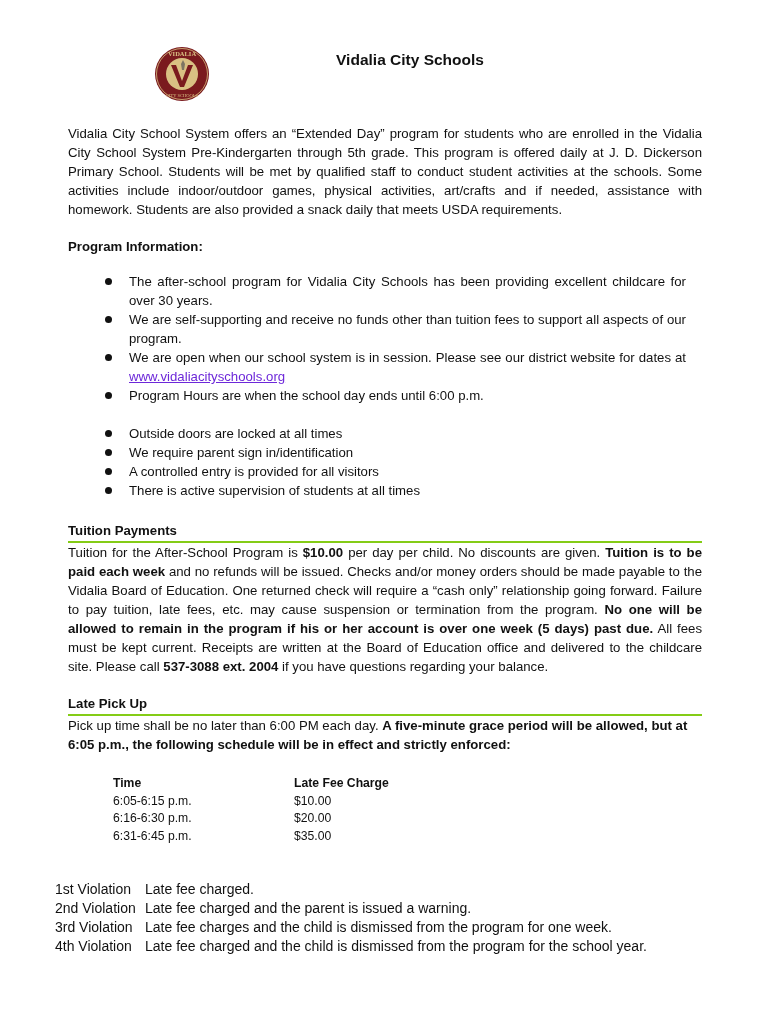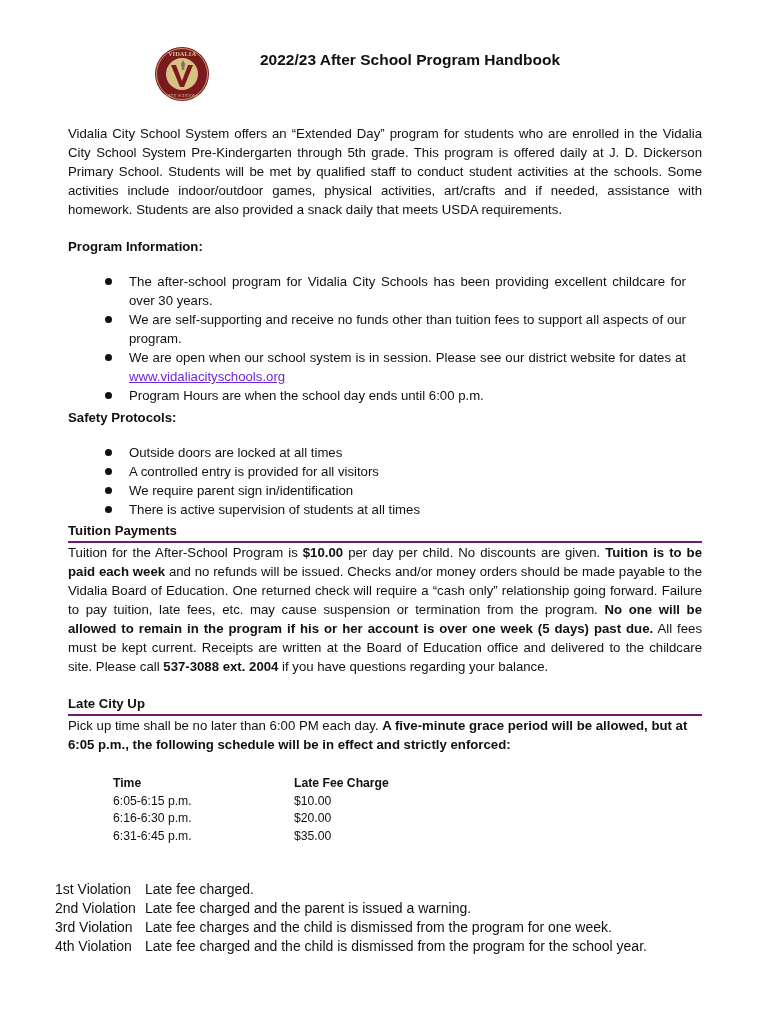--- a/index.html
+++ b/index.html
@@ -25,21 +25,21 @@
     ul.bullets { list-style: none; margin: 16px; padding: 0; }
     ul.bullets li {
       position: relative; padding-left: 45px; font-size: 13.2px; line-height: 19px;
       text-align: justify;
     }
     ul.bullets li .dot {
       position: absolute; left: 21px; top: 6px; width: 7px; height: 7px;
       border-radius: 50%; background: #111;
     }
     a.link { color: #6d28d9; text-decoration: underline; }
-    .ruled { border-bottom: 2px solid #701a75; padding-bottom: 1px; }
+    .ruled { border-bottom: 2px solid #84cc16; padding-bottom: 1px; }
     .tuition { position: absolute; top: 521px; left: 0; width: 634px; }
     .late { position: absolute; top: 694px; left: 0; width: 634px; }
     .fee-table {
       position: absolute; top: 775px; left: 45px; width: 560px;
       font-size: 12.2px; line-height: 17.5px;
     }
     .fee-row { display: flex; }
     .fee-row .c1 { width: 181px; }
     .fee-row.head { font-weight: bold; align-items: flex-end; }
     .violations {
@@ -59,53 +59,52 @@
     <circle cx="28" cy="28" r="25.5" fill="none" stroke="#d9c083" stroke-width="0.8"></circle>
     <circle cx="28" cy="28" r="16" fill="#d9c083"></circle>
     <path d="M17 19 L22 19 L28 35 L34 19 L39 19 L30 41 L26 41 Z" fill="#7a1a1e"></path>
     <path d="M27 18 L29 14 L31 18 L30 24 L28 24 Z" fill="#555" opacity="0.7"></path>
     <text x="28" y="10" font-size="6.5" text-anchor="middle" fill="#d9c083" font-family="Liberation Serif, serif" font-weight="bold">VIDALIA</text>
     <text x="28" y="51" font-size="4.5" text-anchor="middle" fill="#d9c083" font-family="Liberation Serif, serif">CITY SCHOOLS</text>
   </svg>
 </div>
 
 <div class="header">
-  <div>2022/23 After School Program Handbook</div>
+  <div>Vidalia City Schools</div>
 </div>
 
 <div class="page">
   <p class="p intro">Vidalia City School System offers an “Extended Day” program for students who are enrolled in the Vidalia City School System Pre-Kindergarten through 5th grade. This program is offered daily at J. D. Dickerson Primary School. Students will be met by qualified staff to conduct student activities at the schools. Some activities include indoor/outdoor games, physical activities, art/crafts and if needed, assistance with homework. Students are also provided a snack daily that meets USDA requirements.</p>
 
   <div class="prog">
     <p class="sec-title">Program Information:</p>
     <ul class="bullets">
       <li><span class="dot"></span><span>The after-school program for Vidalia City Schools has been providing excellent childcare for over 30 years.</span></li>
       <li><span class="dot"></span><span>We are self-supporting and receive no funds other than tuition fees to support all aspects of our program.</span></li>
       <li><span class="dot"></span><span>We are open when our school system is in session. Please see our district website for dates at </span><a class="link">www.vidaliacityschools.org</a></li>
       <li><span class="dot"></span><span>Program Hours are when the school day ends until 6:00 p.m.</span></li>
     </ul>
   </div>
 
   <div class="safety">
-    <p class="sec-title">Safety Protocols:</p>
     <ul class="bullets">
       <li><span class="dot"></span><span>Outside doors are locked at all times</span></li>
+      <li><span class="dot"></span><span>We require parent sign in/identification</span></li>
       <li><span class="dot"></span><span>A controlled entry is provided for all visitors</span></li>
-      <li><span class="dot"></span><span>We require parent sign in/identification</span></li>
       <li><span class="dot"></span><span>There is active supervision of students at all times</span></li>
     </ul>
   </div>
 
   <div class="tuition">
     <p class="sec-title ruled">Tuition Payments</p>
     <p class="p"><span>Tuition for the After-School Program is </span><b>$10.00</b><span> per day per child. No discounts are given. </span><b>Tuition is to be paid each week</b><span> and no refunds will be issued. Checks and/or money orders should be made payable to the Vidalia Board of Education. One returned check will require a “cash only” relationship going forward. Failure to pay tuition, late fees, etc. may cause suspension or termination from the program. </span><b>No one will be allowed to remain in the program if his or her account is over one week (5 days) past due.</b><span> All fees must be kept current. Receipts are written at the Board of Education office and delivered to the childcare site. Please call </span><b>537-3088 ext. 2004</b><span> if you have questions regarding your balance.</span></p>
   </div>
 
   <div class="late">
-    <p class="sec-title ruled">Late City Up</p>
+    <p class="sec-title ruled">Late Pick Up</p>
     <p class="p" style="text-align:left;"><span>Pick up time shall be no later than 6:00 PM each day. </span><b>A five-minute grace period will be allowed, but at 6:05 p.m., the following schedule will be in effect and strictly enforced:</b></p>
   </div>
 
   <div class="fee-table">
     <div class="fee-row head">
       <div class="c1">Time</div>
       <div>Late Fee Charge</div>
     </div>
     <div class="fee-row">
       <div class="c1">6:05-6:15 p.m.</div>

